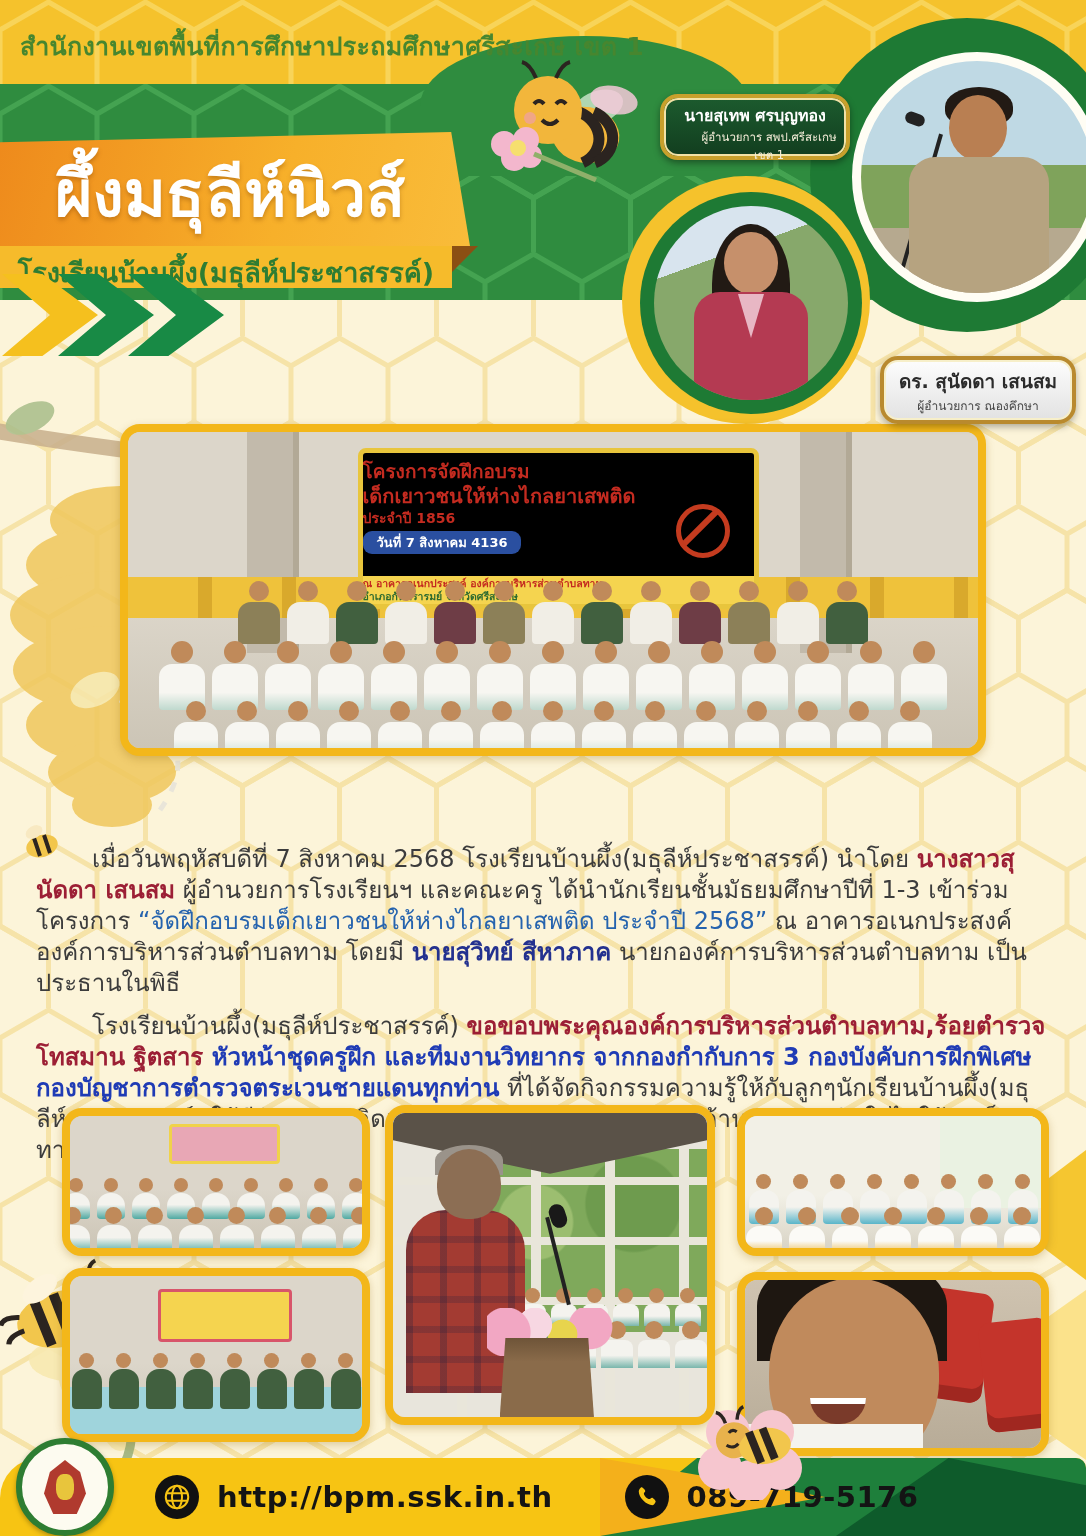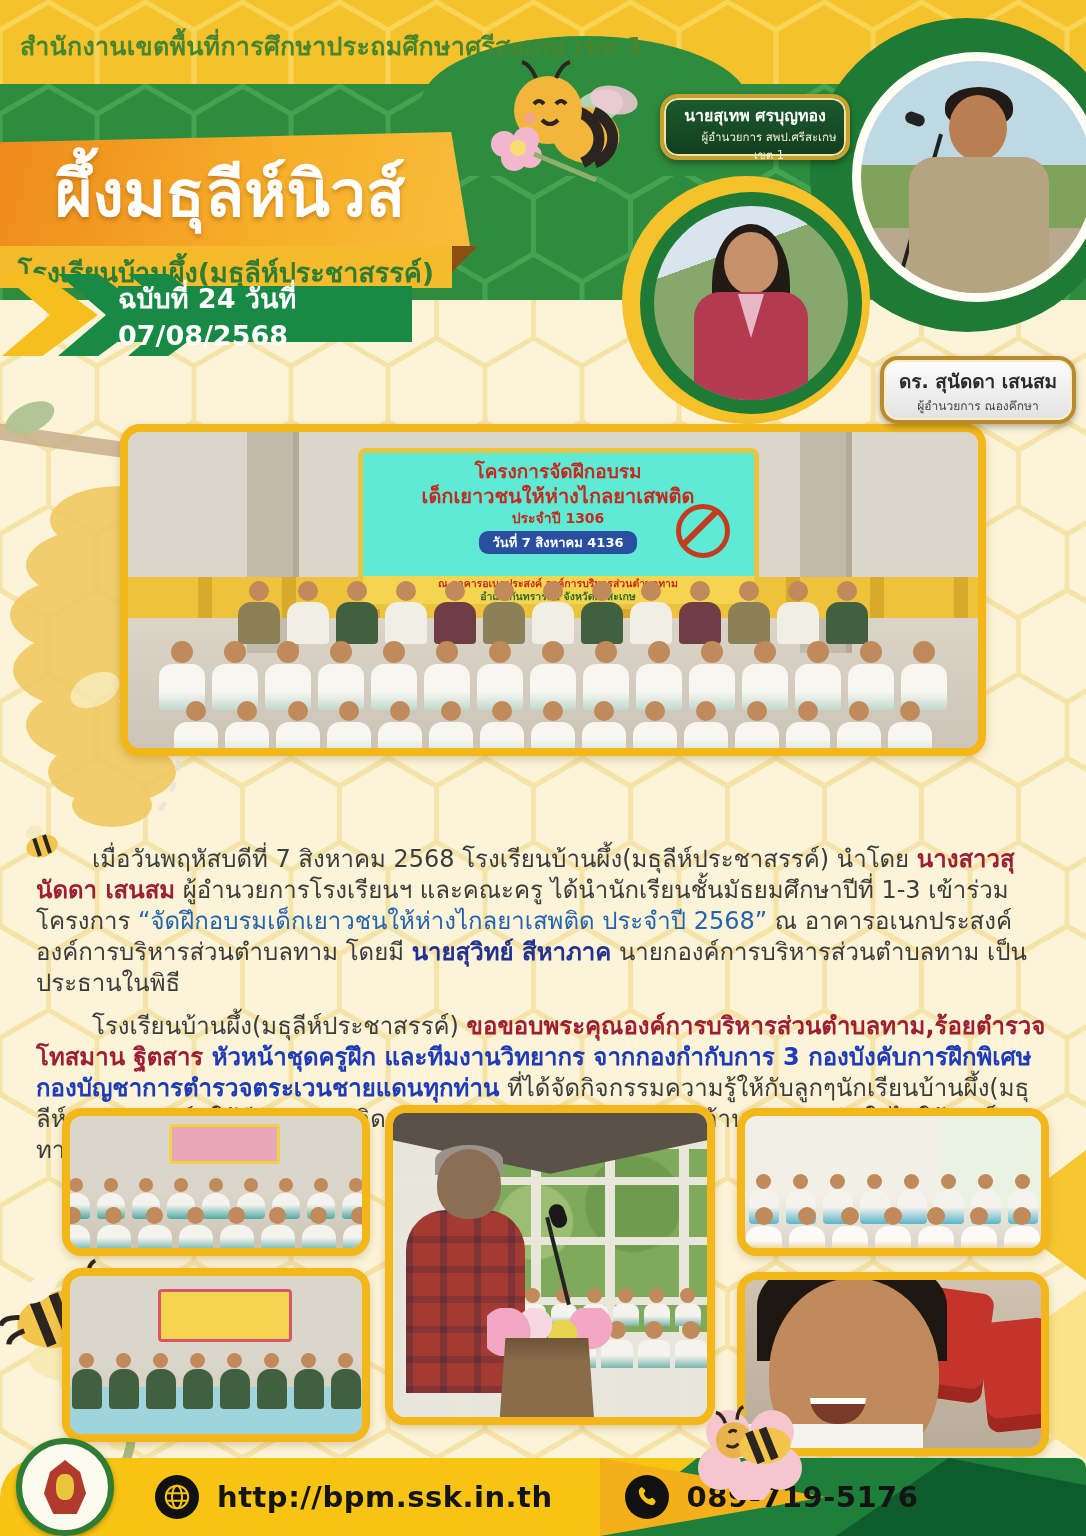--- a/index.html
+++ b/index.html
@@ -47,21 +47,21 @@
 
   
   .bee{position:absolute;}
 
   
   .photo{position:absolute;border:8px solid #F3B71A;border-radius:20px;overflow:hidden;background:#D8D2C6;box-shadow:0 3px 8px rgba(150,110,20,.3);z-index:4;}
   .photo-main{left:120px;top:424px;width:850px;height:316px;}
   .wall{position:absolute;inset:0;background:linear-gradient(#DCD6CA 0 55%,#CCC5B6 100%);}
   .pillar{position:absolute;top:0;bottom:30%;width:52px;background:#C2BAAB;box-shadow:inset -6px 0 0 #B2A996;}
   .drape{position:absolute;left:0;right:0;top:46%;height:13%;background:repeating-linear-gradient(90deg,#EFC23B 0 70px,#D9A92C 70px 84px);}
-  .stage-banner{position:absolute;left:27%;top:5%;width:46%;height:48%;background:#5eead4;border:5px solid #E8C53C;border-radius:8px;text-align:center;overflow:hidden;}
+  .stage-banner{position:absolute;left:27%;top:5%;width:46%;height:48%;background:#000000;border:5px solid #E8C53C;border-radius:8px;overflow:hidden;}
   .sb1{margin-top:3px;font-size:19px;font-weight:bold;color:#C42B20;}
   .sb2{font-size:20px;font-weight:bold;color:#C42B20;line-height:1.05;}
   .sb3{font-size:14px;font-weight:bold;color:#C42B20;}
   .sb4{display:inline-block;margin-top:2px;padding:1px 14px;font-size:13px;font-weight:bold;color:#FFF;background:#2A4FA0;border-radius:9px;}
   .sb5{position:absolute;left:0;right:0;bottom:0;background:#F5D44F;font-size:10.5px;font-weight:bold;color:#C42B20;line-height:1.25;padding:1px 0;}
   .no-drugs{position:absolute;right:6%;top:34%;width:44px;height:44px;border:5px solid #C43B1F;border-radius:50%;}
   .no-drugs::after{content:"";position:absolute;left:-4px;top:15px;width:48px;height:6px;background:#C43B1F;transform:rotate(-45deg);}
   .crowd{position:absolute;left:0;right:0;display:flex;justify-content:center;gap:7px;}
   .person{display:flex;flex-direction:column;align-items:center;flex:0 0 auto;}
   .head{width:20px;height:20px;border-radius:50%;background:#C08A5A;}
@@ -251,33 +251,30 @@
   <div class="title-block">
     <div class="title-text">ผึ้งมธุลีห์นิวส์</div>
   </div>
   <div class="fold"></div>
   <div class="sub-ribbon">
     <div class="sub-text">โรงเรียนบ้านผึ้ง(มธุลีห์ประชาสรรค์)</div>
   </div>
   <span class="chev c1"></span>
   <span class="chev c2"></span>
   <span class="chev c3"></span>
-  <div class="issue-banner">
-    <span class="issue-text">ฉบับที่ 24 วันที่ 07/08/2568</span>
-  </div>
 
   <div class="photo photo-main">
     <div class="wall"></div>
     <div class="pillar" style="left:14%"></div>
     <div class="pillar" style="left:79%"></div>
     <div class="drape"></div>
     <div class="stage-banner">
       <div class="sb1">โครงการจัดฝึกอบรม</div>
       <div class="sb2">เด็กเยาวชนให้ห่างไกลยาเสพติด</div>
-      <div class="sb3">ประจำปี 1306</div>
+      <div class="sb3">ประจำปี 1856</div>
       <div class="sb4">วันที่ 7 สิงหาคม 4136</div>
       <div class="sb5">
         <span>ณ อาคารอเนกประสงค์ องค์การบริหารส่วนตำบลทาม</span><br>
         <span style="color:#2F6B2F">อำเภอกันทรารมย์ จังหวัดศรีสะเกษ</span>
       </div>
       <div class="no-drugs"></div>
     </div>
     <div class="crowd row-back">
       <div class="person">
           <div class="head"></div>

